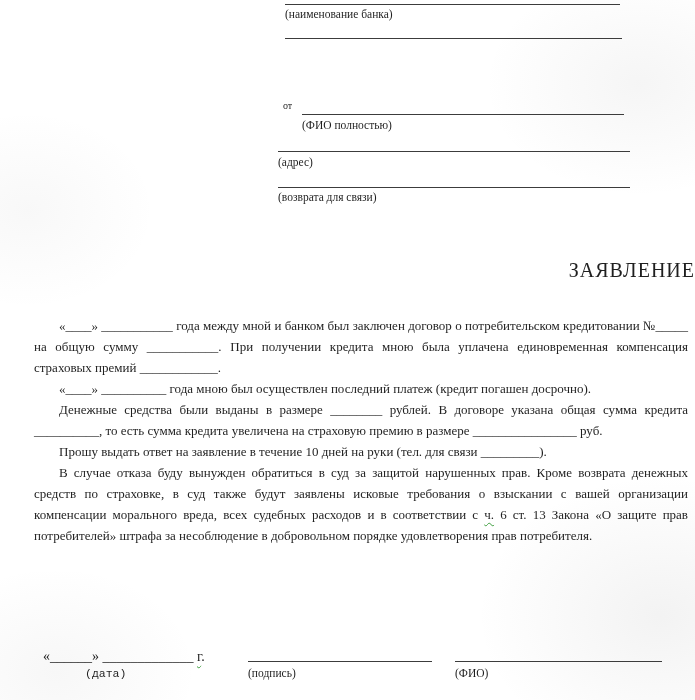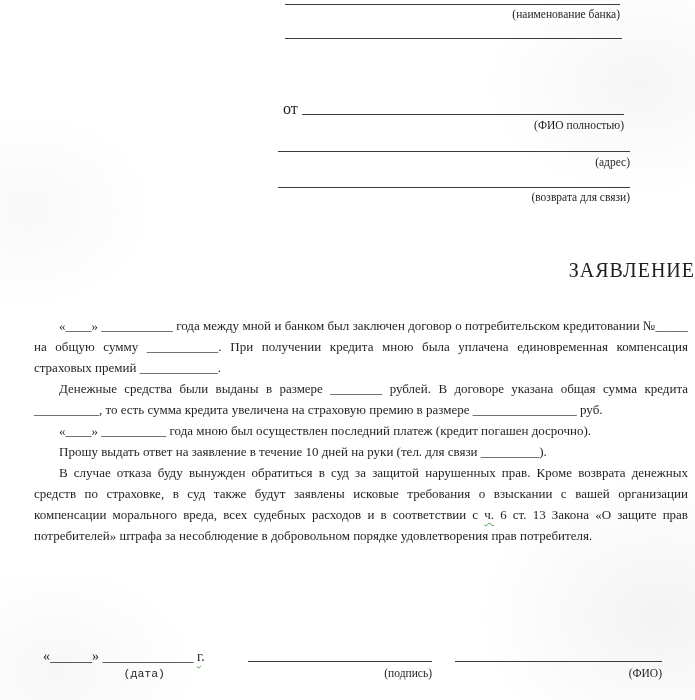--- a/index.html
+++ b/index.html
@@ -27,26 +27,26 @@
       radial-gradient(200px 150px at 8% 96%, rgba(120,120,120,0.06), rgba(120,120,120,0) 70%),
       radial-gradient(180px 140px at 4% 30%, rgba(120,120,120,0.05), rgba(120,120,120,0) 70%);
   }
   .abs { position: absolute; }
   .blank-line {
     border-bottom: 1px solid var(--line, #3c3c3c);
     height: 6px;
   }
   .caption {
     font-size: 11.5px;
-    text-align: right;
+    text-align: left;
     white-space: nowrap;
     color: var(--text, #1f1f1f);
   }
   .from-prefix {
-    font-size: 16px;
+    font-size: 10px;
   }
   .doc-title {
     left: 0;
     right: 0;
     top: 259px;
     text-align: right;
     font-size: 20px;
     letter-spacing: 1px;
     white-space: nowrap;
   }
@@ -92,22 +92,22 @@
   <div class="abs blank-line" style="left:278px; top:145px; width:352px;"></div>
   <div class="abs caption" style="left:278px; top:156px; width:352px;">(адрес)</div>
 
   <div class="abs blank-line" style="left:278px; top:181px; width:352px;"></div>
   <div class="abs caption" style="left:278px; top:191px; width:352px;">(возврата для связи)</div>
 
   <div class="abs doc-title">ЗАЯВЛЕНИЕ</div>
 
   <div class="abs body-text">
     <p>«____» ___________ года между мной и банком был заключен договор о потребительском кредитовании №_____ на общую сумму ___________. При получении кредита мною была уплачена единовременная компенсация страховых премий ____________.</p>
+    <p>«____» __________ года мною был осуществлен последний платеж (кредит погашен досрочно).</p>
     <p>Денежные средства были выданы в размере ________ рублей. В договоре указана общая сумма кредита __________, то есть сумма кредита увеличена на страховую премию в размере ________________ руб.</p>
-    <p>«____» __________ года мною был осуществлен последний платеж (кредит погашен досрочно).</p>
     <p>Прошу выдать ответ на заявление в течение 10 дней на руки (тел. для связи _________).</p>
     <p><span>В случае отказа буду вынужден обратиться в суд за защитой нарушенных прав. Кроме возврата денежных средств по страховке, в суд также будут заявлены исковые требования о взыскании с вашей организации компенсации морального вреда, всех судебных расходов и в соответствии с </span><span class="spell">ч.</span><span> 6 ст. 13 Закона «О защите прав потребителей» штрафа за несоблюдение в добровольном порядке удовлетворения прав потребителя.</span></p>
   </div>
 
   <div class="abs footer-text" style="left:43px; top:649px;"><span>«______» _____________</span>&nbsp;<span class="spell">г</span><span>.</span></div>
   <div class="abs caption" style="left:85px; top:667px; width:80px;font-family:Liberation Mono, monospace;">(дата)</div>
 
   <div class="abs blank-line" style="left:248px; top:655px; width:184px;"></div>
   <div class="abs caption" style="left:248px; top:667px; width:184px;">(подпись)</div>
 

